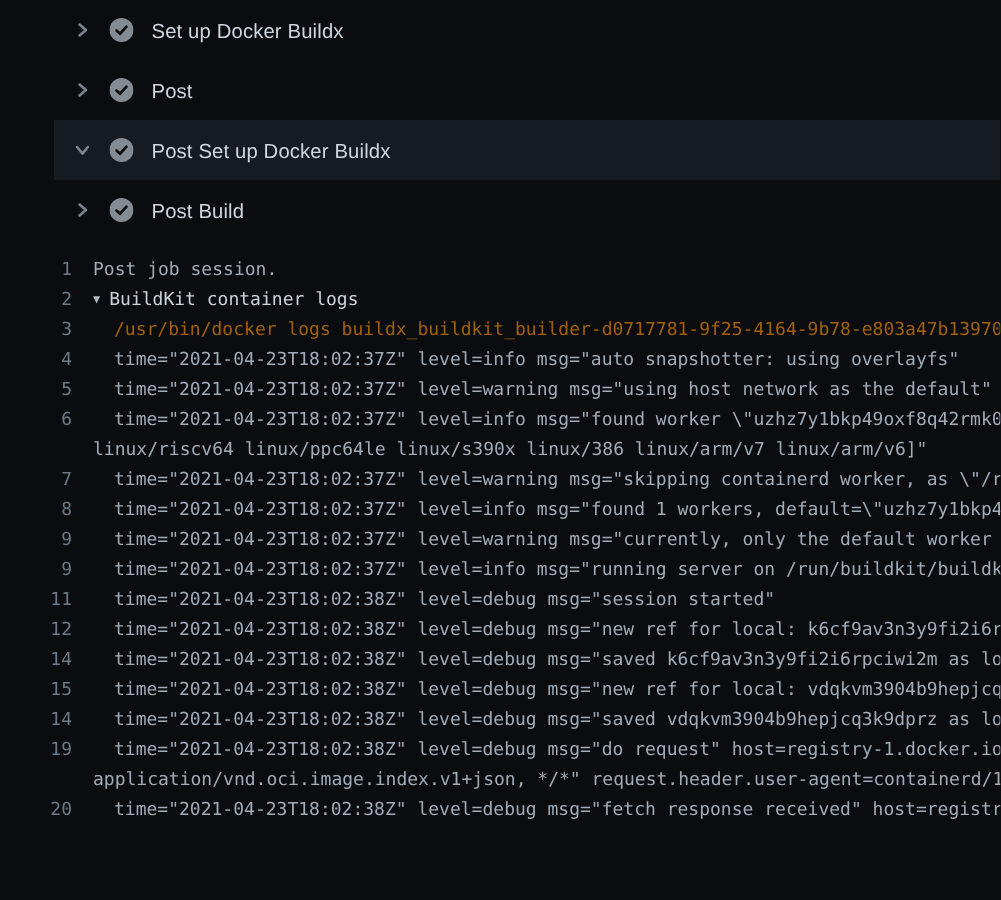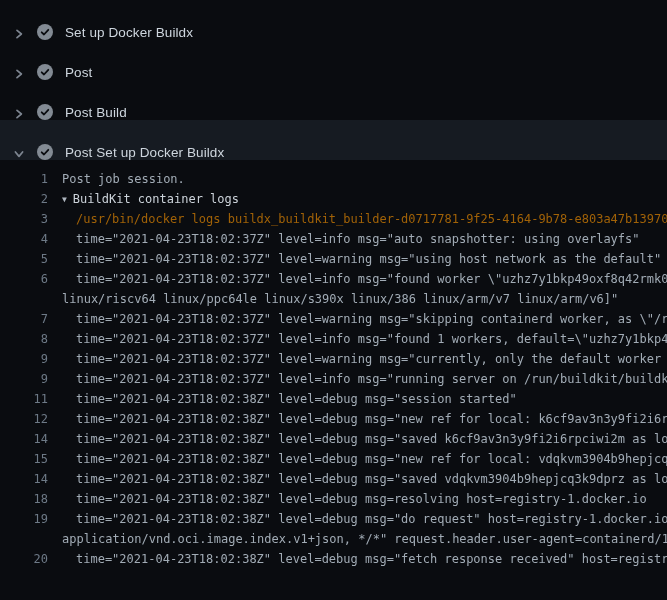--- a/index.html
+++ b/index.html
@@ -1,22 +1,22 @@
 <!DOCTYPE html>
 <html><head>
 <meta charset="utf-8">
 <style>
   html,body{margin:0;padding:0;width:667px;height:600px;overflow:hidden;
     background:#0a0c10;font-family:"Liberation Sans","DejaVu Sans",sans-serif;}
   #app{width:667px;height:600px;overflow:hidden;position:relative;}
 
   
   .steps{width:100%;}
-  .step{height:40px;display:flex;align-items:flex-end;padding-left:13px;box-sizing:border-box;
-    cursor:pointer;}
+  .step{height:40px;display:flex;align-items:center;padding-left:13px;box-sizing:border-box;
+    cursor:pointer;margin-left:36px;}
   .step.expanded{background:#161b22;}
   .chev{width:12px;height:12px;display:inline-flex;align-items:center;justify-content:center;
     color:#7d8590;flex:0 0 12px;}
   .chev svg{display:block;}
   .check{width:16px;height:16px;margin-left:12px;flex:0 0 16px;}
   .check svg{display:block;}
   .step-label{margin-left:12px;font-size:13.5px;color:#ced6de;letter-spacing:.1px;}
 
   
   .log{padding-top:9px;font-family:"DejaVu Sans Mono","Liberation Mono",monospace;
@@ -60,48 +60,48 @@
         </span>
     <span class="check">
           <svg width="16" height="16" viewBox="0 0 16 16">
             <circle cx="8" cy="8" r="8" fill="#838b94"></circle>
             <path d="M4.7 8.3 L7 10.5 L11.3 5.8" fill="none" stroke="#0a0c10" stroke-width="1.8" stroke-linecap="round" stroke-linejoin="round"></path>
           </svg>
         </span>
     <span class="step-label">Post</span>
   </div>
 
+  <div class="step expanded">
+    <span class="chev">
+          <svg width="12" height="12" viewBox="0 0 12 12" style="transform:rotate(90deg)">
+            <path d="M4 2.4 L8.4 6 L4 9.6" fill="none" stroke="#7d8590" stroke-width="1.7" stroke-linecap="round" stroke-linejoin="round"></path>
+          </svg>
+        </span>
+    <span class="check">
+          <svg width="16" height="16" viewBox="0 0 16 16">
+            <circle cx="8" cy="8" r="8" fill="#838b94"></circle>
+            <path d="M4.7 8.3 L7 10.5 L11.3 5.8" fill="none" stroke="#0a0c10" stroke-width="1.8" stroke-linecap="round" stroke-linejoin="round"></path>
+          </svg>
+        </span>
+    <span class="step-label">Post Set up Docker Buildx</span>
+  </div>
+
   <div class="step">
     <span class="chev">
           <svg width="12" height="12" viewBox="0 0 12 12">
             <path d="M4 2.4 L8.4 6 L4 9.6" fill="none" stroke="#7d8590" stroke-width="1.7" stroke-linecap="round" stroke-linejoin="round"></path>
           </svg>
         </span>
     <span class="check">
           <svg width="16" height="16" viewBox="0 0 16 16">
             <circle cx="8" cy="8" r="8" fill="#838b94"></circle>
             <path d="M4.7 8.3 L7 10.5 L11.3 5.8" fill="none" stroke="#0a0c10" stroke-width="1.8" stroke-linecap="round" stroke-linejoin="round"></path>
           </svg>
         </span>
     <span class="step-label">Post Build</span>
-  </div>
-
-  <div class="step expanded">
-    <span class="chev">
-          <svg width="12" height="12" viewBox="0 0 12 12" style="transform:rotate(90deg)">
-            <path d="M4 2.4 L8.4 6 L4 9.6" fill="none" stroke="#7d8590" stroke-width="1.7" stroke-linecap="round" stroke-linejoin="round"></path>
-          </svg>
-        </span>
-    <span class="check">
-          <svg width="16" height="16" viewBox="0 0 16 16">
-            <circle cx="8" cy="8" r="8" fill="#838b94"></circle>
-            <path d="M4.7 8.3 L7 10.5 L11.3 5.8" fill="none" stroke="#0a0c10" stroke-width="1.8" stroke-linecap="round" stroke-linejoin="round"></path>
-          </svg>
-        </span>
-    <span class="step-label">Post Set up Docker Buildx</span>
   </div>
 </div>
   <div class="log" id="log">
   <div class="logline">
     <a class="lnum">1</a>
     <div class="ltext type-plain"><div class="seg first">Post job session.</div></div>
   </div>
 
   <div class="logline">
     <a class="lnum">2</a>
@@ -168,24 +168,20 @@
     <a class="lnum">15</a>
     <div class="ltext type-plain indent1"><div class="seg first">time="2021-04-23T18:02:38Z" level=debug msg="new ref for local: vdqkvm3904b9hepjcq3k</div></div>
   </div>
 
 
   <div class="logline">
     <a class="lnum">14</a>
     <div class="ltext type-plain indent1"><div class="seg first">time="2021-04-23T18:02:38Z" level=debug msg="saved vdqkvm3904b9hepjcq3k9dprz as loca</div></div>
   </div>
 
-  <div class="logline">
-    <a class="lnum">18</a>
-    <div class="ltext type-plain indent1"><div class="seg first">time="2021-04-23T18:02:38Z" level=debug msg=resolving host=registry-1.docker.io</div></div>
-  </div>
 
   <div class="logline">
     <a class="lnum">19</a>
     <div class="ltext type-plain indent1"><div class="seg first">time="2021-04-23T18:02:38Z" level=debug msg="do request" host=registry-1.docker.io re</div><div class="seg">application/vnd.oci.image.index.v1+json, */*" request.header.user-agent=containerd/1.4</div></div>
   </div>
 
   <div class="logline">
     <a class="lnum">20</a>
     <div class="ltext type-plain indent1"><div class="seg first">time="2021-04-23T18:02:38Z" level=debug msg="fetch response received" host=registry-</div></div>
   </div>

